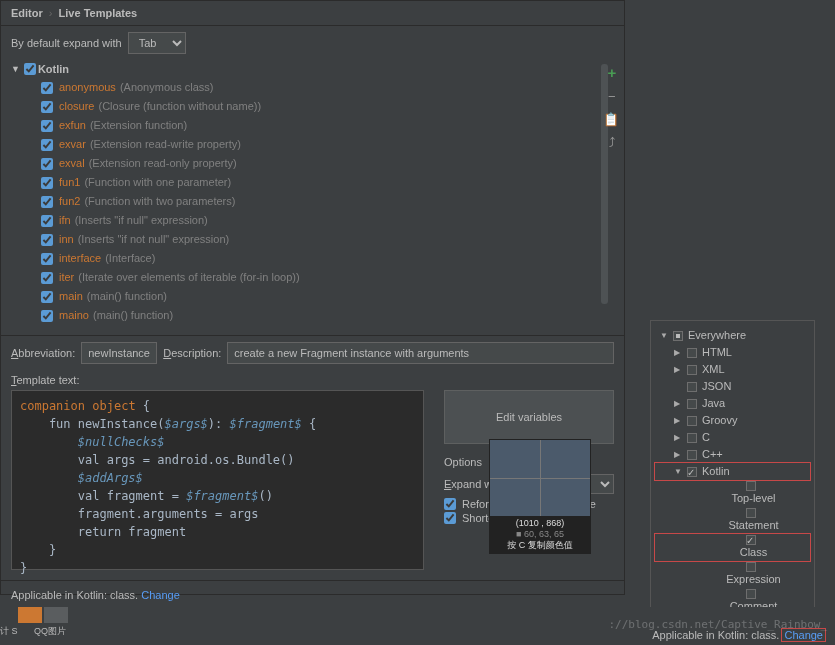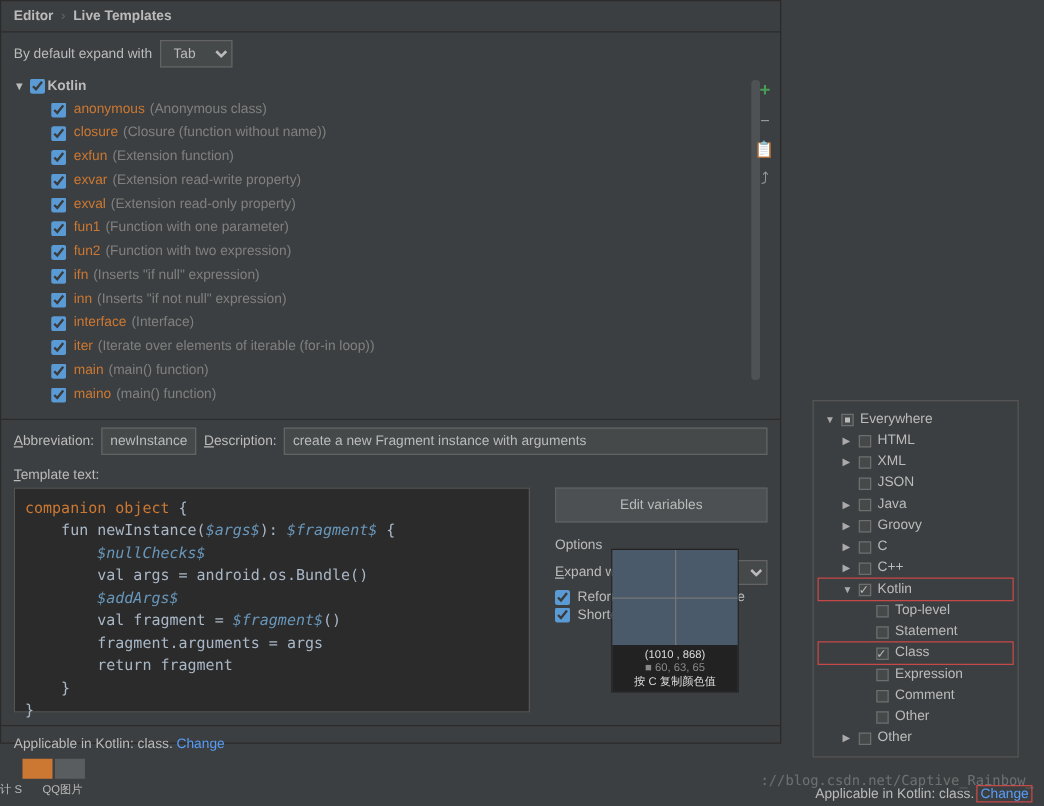--- a/index.html
+++ b/index.html
@@ -108,21 +108,21 @@
     color: #a9b7c6;
     white-space: pre;
     height: 180px;
   }
   .code-area .kw { color: #cc7832; }
   .code-area .var { color: #6897bb; font-style: italic; }
   .right-col { width: 170px; }
   .btn-ev {
     width: 100%;
     background: #4c5052; border: 1px solid #5e6060;
-    color: #bbb; padding: 7px 0; text-align: center;
+    color: #bbb; padding: 20px 0; text-align: center;
     margin-bottom: 12px;
     cursor: pointer;
   }
   .options-title { color: #bbb; margin-bottom: 6px; }
   .opt-row { display: flex; align-items: center; gap: 4px; margin-bottom: 4px; }
   .opt-row select {
     background: #45494a; border: 1px solid #646464;
     color: #bbb; font-size: 11px; padding: 1px 3px;
     height: 20px; flex: 1;
   }
@@ -144,21 +144,21 @@
     padding: 6px 4px;
   }
   .ctx-item {
     display: flex; align-items: center;
     padding: 1px 4px 1px 18px;
     color: #bbb; font-size: 11px;
     line-height: 15px;
     position: relative;
   }
   .ctx-item.indent1 { padding-left: 32px; }
-  .ctx-item.indent2 { padding-left: 46px; }
+  .ctx-item.indent2 { padding-left: 46px; flex-direction: column; }
   .ctx-item .caret { position: absolute; left: 5px; color: #aaa; font-size: 8px; }
   .ctx-item.indent1 .caret { left: 19px; }
   .ctx-item .box {
     width: 10px; height: 10px;
     border: 1px solid #6e6e6e;
     margin-right: 5px;
     background: #45494a;
     position: relative;
   }
   .ctx-item .box.checked::after {
@@ -283,21 +283,21 @@
           <span class="desc">(Extension read-only property)</span>
         </div>
       <div class="tree-item">
           <input type="checkbox" class="chk" checked="" style="">
           <span class="name">fun1</span>
           <span class="desc">(Function with one parameter)</span>
         </div>
       <div class="tree-item">
           <input type="checkbox" class="chk" checked="" style="">
           <span class="name">fun2</span>
-          <span class="desc">(Function with two expression)</span>
+          <span class="desc">(Function with two parameters)</span>
         </div>
       <div class="tree-item">
           <input type="checkbox" class="chk" checked="" style="">
           <span class="name">ifn</span>
           <span class="desc">(Inserts "if null" expression)</span>
         </div>
       <div class="tree-item">
           <input type="checkbox" class="chk" checked="" style="">
           <span class="name">inn</span>
           <span class="desc">(Inserts "if not null" expression)</span>

